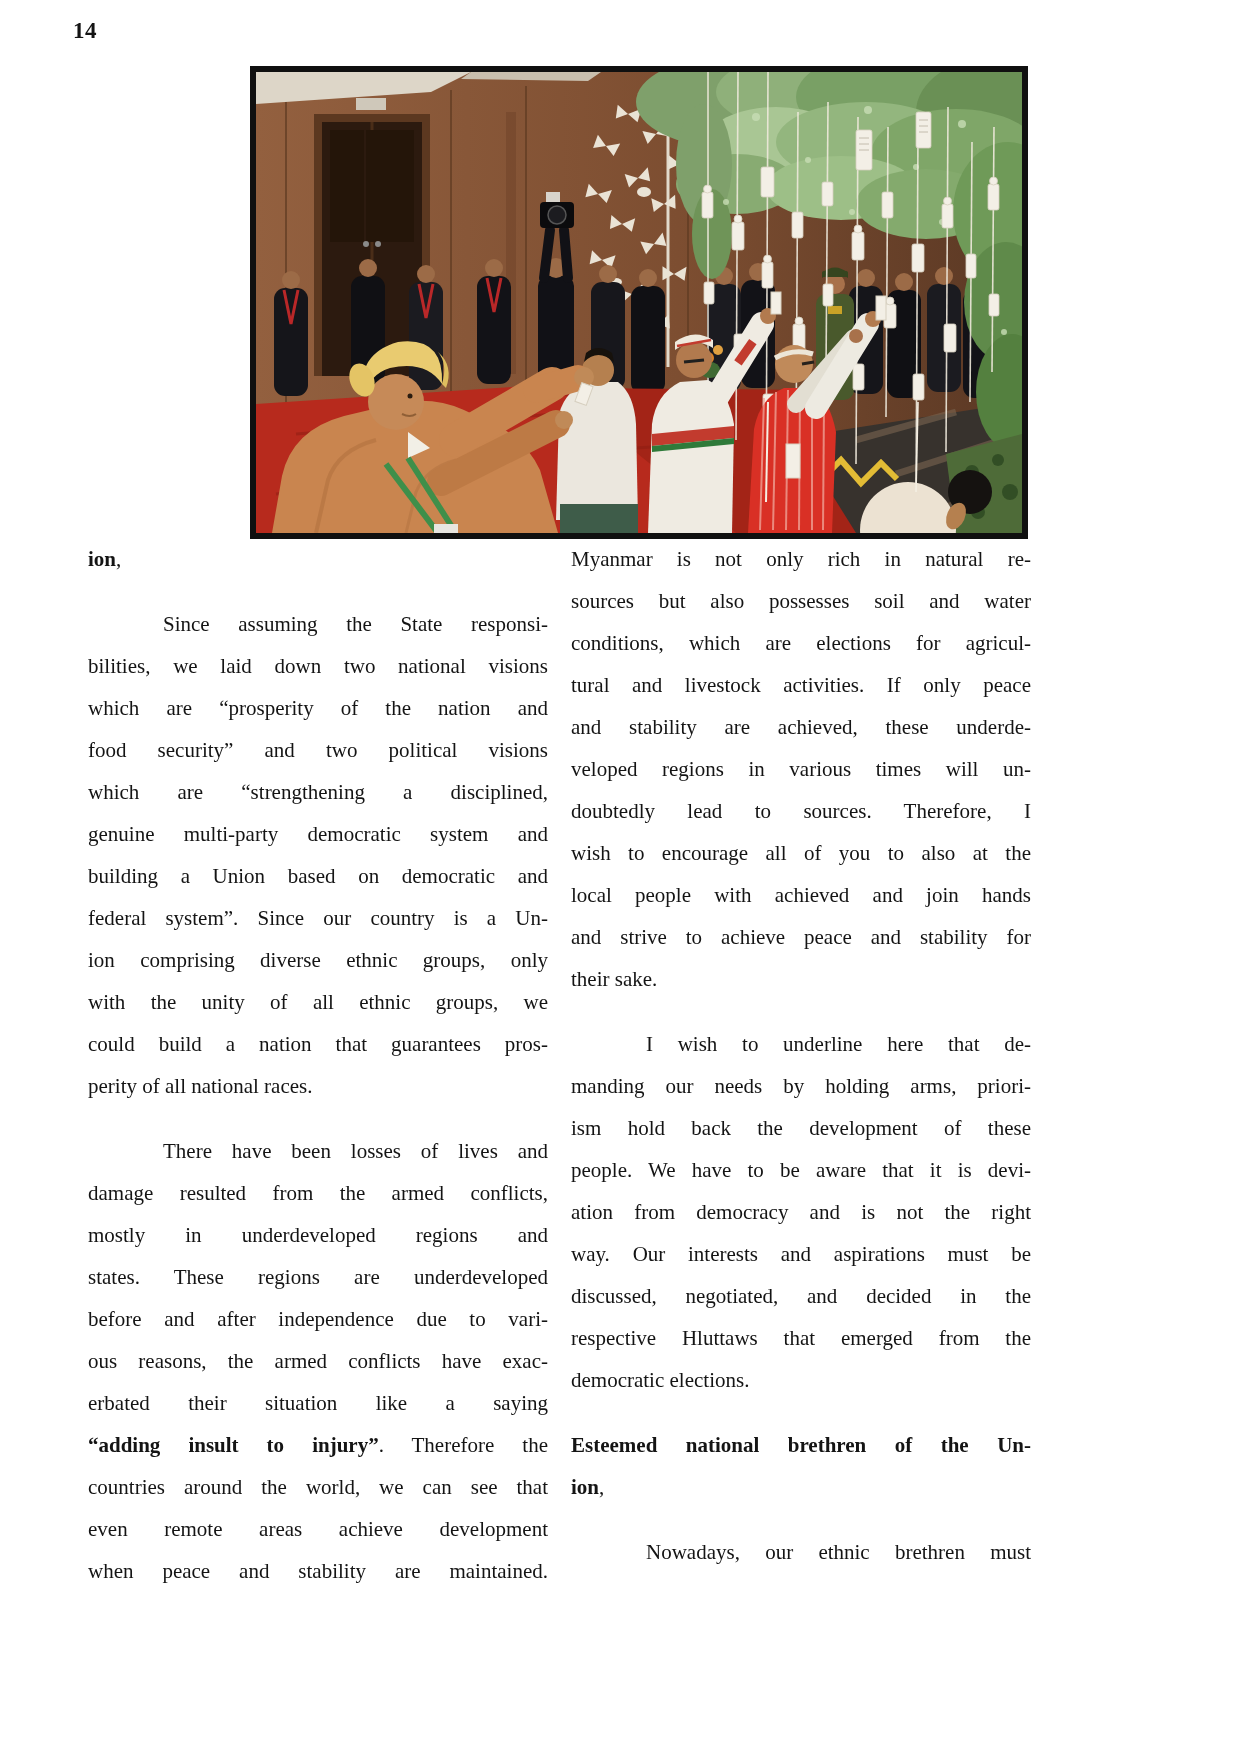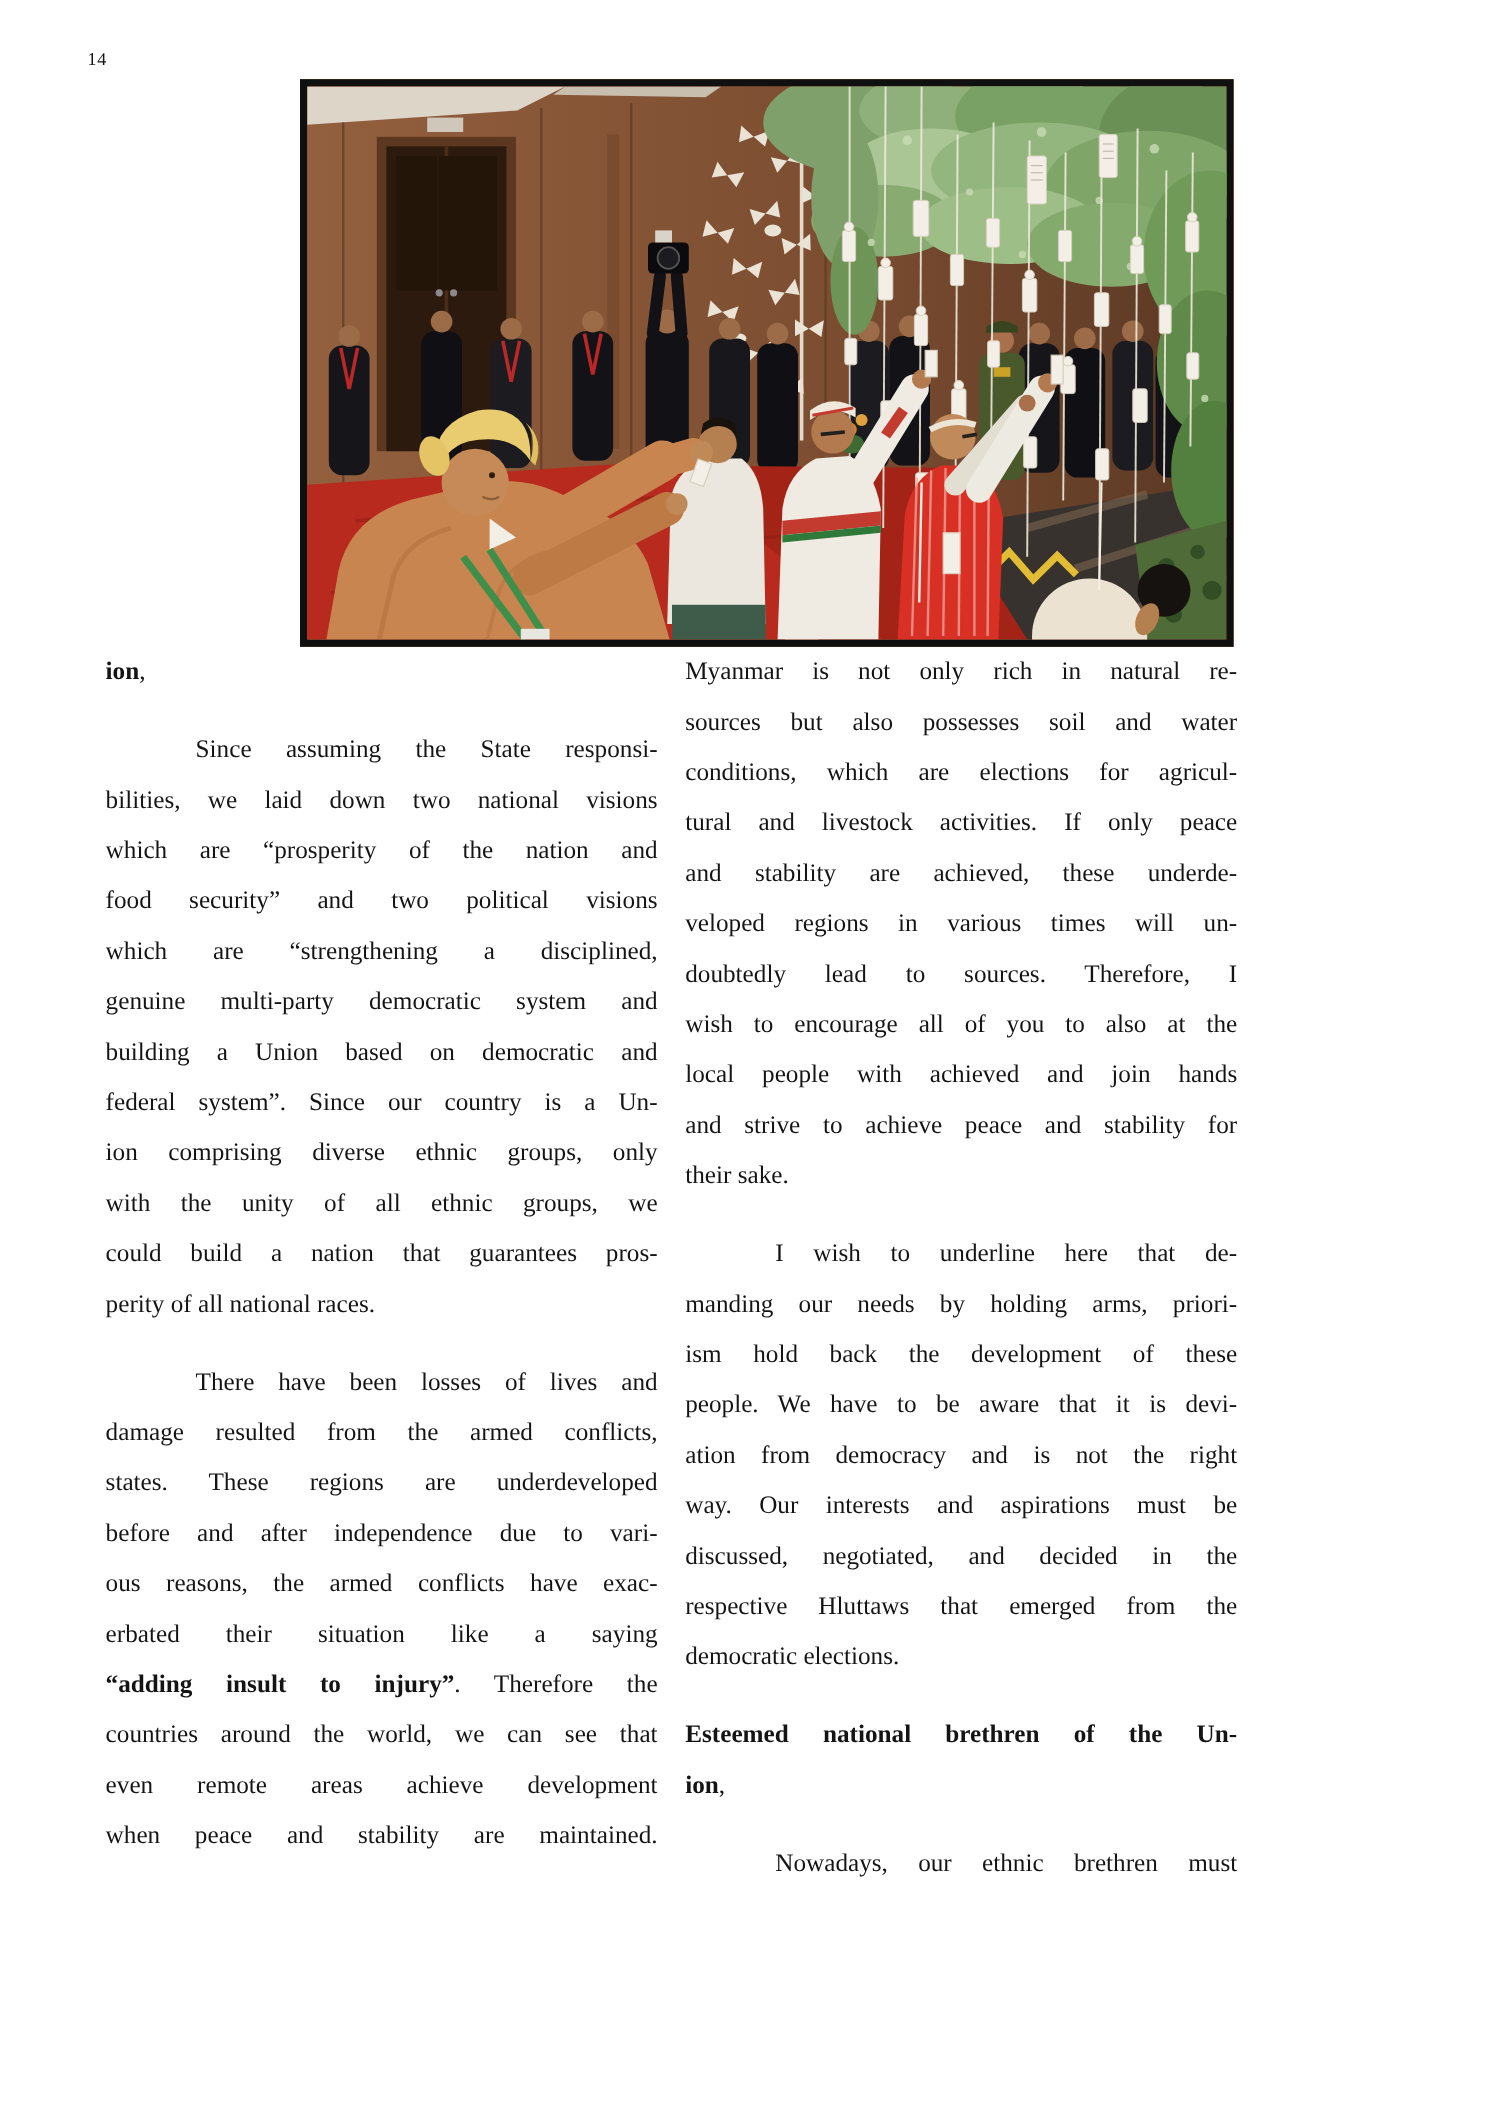--- a/index.html
+++ b/index.html
@@ -5,22 +5,22 @@
   * { margin: 0; padding: 0; box-sizing: border-box; }
   html, body { background: #ffffff; }
   body {
     width: 1241px; height: 1755px;
     position: relative;
     font-family: "Liberation Serif", "DejaVu Serif", serif;
     color: #141414;
     overflow: hidden;
   }
   .page-number {
-    position: absolute; left: 73px; top: 42px;
-    font-weight: normal; font-size: 15px; letter-spacing: 0.5px;
+    position: absolute; left: 73px; top: 18px;
+    font-weight: bold; font-size: 23px; letter-spacing: 0.5px;
   }
   figure.photo {
     position: absolute; left: 250px; top: 66px;
     width: 778px; height: 473px;
     border: 6px solid #101010;
     background: #8f5d3e;
   }
   figure.photo svg { display: block; width: 766px; height: 461px; }
   .columns {
     position: absolute; left: 88px; top: 538px;
@@ -349,20 +349,21 @@
         <div class="line">building a Union based on democratic and</div>
         <div class="line">federal system”. Since our country is a Un-</div>
         <div class="line">ion comprising diverse ethnic groups, only</div>
         <div class="line">with the unity of all ethnic groups, we</div>
         <div class="line">could build a nation that guarantees pros-</div>
         <div class="line last">perity of all national races.</div>
       </div>
       <div class="block">
         <div class="line ind">There have been losses of lives and</div>
         <div class="line">damage resulted from the armed conflicts,</div>
+        <div class="line">mostly in underdeveloped regions and</div>
         <div class="line">states. These regions are underdeveloped</div>
         <div class="line">before and after independence due to vari-</div>
         <div class="line">ous reasons, the armed conflicts have exac-</div>
         <div class="line">erbated their situation like a saying</div>
         <div class="line"><b>“adding insult to injury”</b><span>. Therefore the</span></div>
         <div class="line">countries around the world, we can see that</div>
         <div class="line">even remote areas achieve development</div>
         <div class="line">when peace and stability are maintained.</div>
       </div>
     </div>

